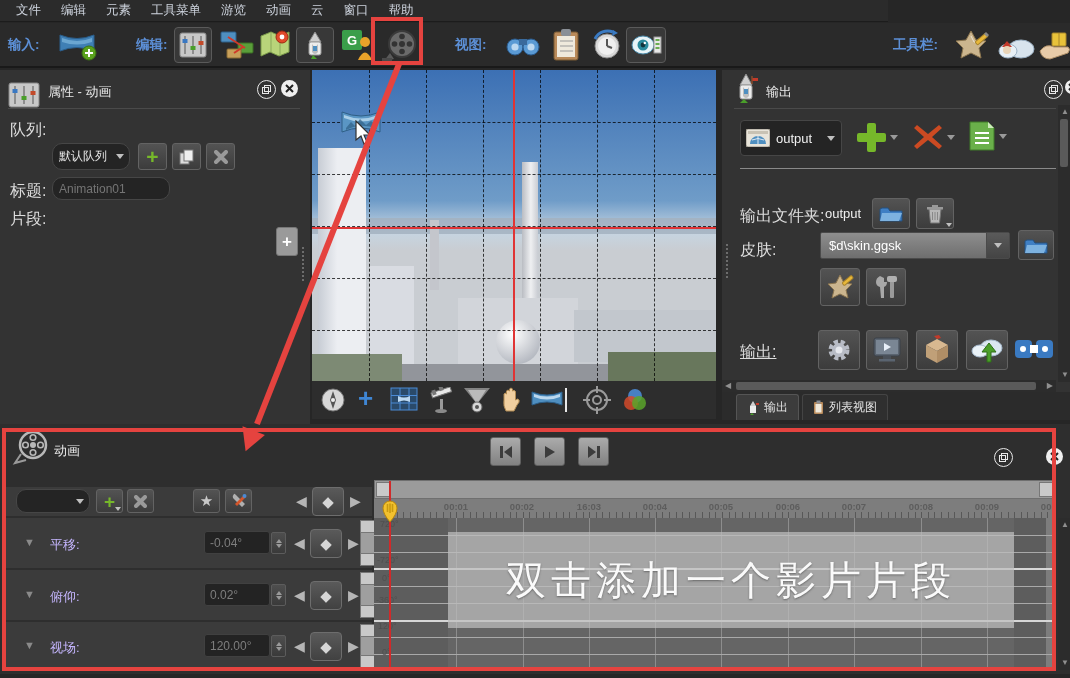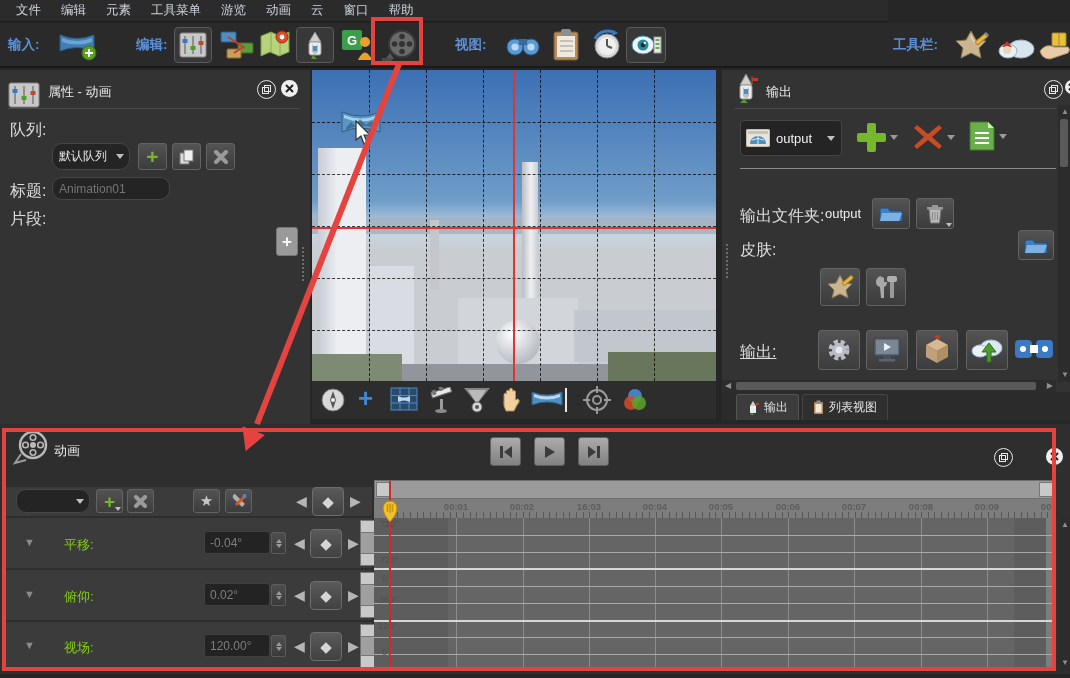--- a/index.html
+++ b/index.html
@@ -22,21 +22,21 @@
   .dots{background-image:radial-gradient(#6d6d6d 1px,transparent 1.3px);background-size:4px 4px;background-position:1px 1px;}
   .ddarrow{width:0;height:0;border-left:4px solid transparent;border-right:4px solid transparent;border-top:5px solid #c0c0c0;}
   
   .thc{background:#3e3e3e;border:1px solid #9a9a9a;color:#f0f0f0;font-size:12px;font-weight:bold;text-align:center;box-sizing:border-box;display:flex;align-items:center;justify-content:center;}
   .tbc{background:#717171;border:1px solid #9a9a9a;border-top:none;box-sizing:border-box;}
   
   .vline{border-left:1px dashed rgba(0,0,0,0.75);}
   .hline{border-top:1px dashed rgba(0,0,0,0.75);}
   
   .rowbg{background:#3b3b3b;}
-  .rowlab{color:#84cc16;font-size:13px;margin-left:14px;}
+  .rowlab{color:#c4b5fd;font-size:13px;}
   .colarrow{color:#8a8a8a;font-size:11px;}
   .navarr{color:#b5b5b5;font-size:14px;line-height:1;}
   .kfbtn{background:linear-gradient(#5a5a5a,#414141);border:1px solid #6d6d6d;border-radius:4px;color:#d6d6d6;display:flex;align-items:center;justify-content:center;font-size:15px;}
   .spin{background:#232323;border:1px solid #404040;border-radius:3px;color:#7e7e7e;font-size:12px;display:flex;align-items:center;box-sizing:border-box;padding:0 5px;}
   .spinner{width:13px;height:20px;background:linear-gradient(#4e4e4e,#3a3a3a);border:1px solid #5c5c5c;border-radius:2px;display:flex;flex-direction:column;align-items:center;justify-content:center;gap:1px;}
   .spinner b{width:0;height:0;border-left:3px solid transparent;border-right:3px solid transparent;}
   .up{border-bottom:4px solid #9a9a9a;} .dn{border-top:4px solid #9a9a9a;}
   .strip{background:#9f9f9f;border:1px solid #6f6f6f;box-sizing:border-box;}
   .stripcap{background:#c9c9c9;border:1px solid #777;box-sizing:border-box;}
   .tick{position:absolute;color:#5d5d5d;font-size:9.5px;transform:translateX(-50%);font-weight:bold;}
@@ -418,20 +418,26 @@
       <svg width="18" height="20">
           <path d="M3 5 L15 5 L13.5 19 L4.5 19 Z" fill="#b8b8b8" stroke="#777"></path>
           <rect x="1" y="3" width="16" height="2.5" fill="#999"></rect>
           <rect x="6" y="1" width="6" height="2.5" fill="#999"></rect>
           <path d="M6.5 8 V16 M9 8 V16 M11.5 8 V16" stroke="#888"></path>
         </svg>
       <span class="ddarrow" style="position:absolute;right:1px;bottom:1px;border-left-width:3px;border-right-width:3px;border-top-width:4px;"></span>
     </div>
 
     <span class="abs lab" style="left:18px;top:170px;">皮肤:</span>
+    <div class="abs" style="left:98px;top:162px;width:190px;height:27px;background:linear-gradient(#8e8e8e,#6e6e6e);border:1px solid #4a4a4a;border-radius:2px;display:flex;align-items:center;box-sizing:border-box;">
+      <span style="padding-left:8px;color:#fff;font-size:13px;">$d\skin.ggsk</span>
+      <span style="margin-left:auto;width:22px;height:100%;background:linear-gradient(#5a5a5a,#444);display:flex;align-items:center;justify-content:center;border-left:1px solid #4a4a4a;">
+          <span class="ddarrow"></span>
+        </span>
+    </div>
     <div class="abs btn" style="left:296px;top:160px;width:36px;height:30px;">
       <svg width="24" height="17">
           <path d="M1 4 L1 16 L23 16 L23 6 L11 6 L9 3 L3 3 Z" fill="#3f7fc4" stroke="#24507e"></path>
           <path d="M3 8 L23 8 L20 16 L1 16 Z" fill="#7db2e0"></path>
         </svg>
     </div>
     <div class="abs btn" style="left:98px;top:198px;width:40px;height:38px;">
       <svg width="30" height="28">
           <path d="M15 2 L19 10 L27 11 L21 17 L23 25 L15 21 L7 25 L9 17 L3 11 L11 10 Z" fill="#cbb58e" stroke="#8a744e"></path>
           <rect x="17" y="10" width="12" height="3.5" rx="1" transform="rotate(-40 17 10)" fill="#e8b83a" stroke="#a8822a"></rect>
@@ -691,20 +697,23 @@
       <div class="thline" style="top:119px;"></div>
         <div class="thline" style="top:136px;"></div>
       <div class="tbound" style="top:150px;"></div>
       <span class="scalelab" style="left:6px;top:1px;">720°</span>
       <span class="scalelab" style="left:3px;top:37px;">-720°</span>
       <span class="scalelab" style="left:8px;top:55px;">0°</span>
       <span class="scalelab" style="left:2px;top:77px;">-360°</span>
       <span class="scalelab" style="left:4px;top:103px;">120°</span>
       <span class="scalelab" style="left:8px;top:129px;">0°</span>
 
+      <div class="abs" style="left:74px;top:14px;width:566px;height:96px;background:rgba(190,190,190,0.72);display:flex;align-items:center;justify-content:center;">
+        <span style="font-size:40px;color:#fafafa;letter-spacing:5px;text-shadow:0 1px 2px rgba(90,90,90,0.8);">双击添加一个影片片段</span>
+      </div>
     </div>
 
     <div class="abs" style="left:389px;top:57px;width:2px;height:189px;background:#d02a2a;"></div>
     <span class="abs" style="left:381px;top:76px;">
       <svg width="18" height="23">
           <path d="M9 22 Q2 14 2 8 A7 7 0 0 1 16 8 Q16 14 9 22 Z" fill="#f2c12e" stroke="#b8860b"></path>
           <path d="M6.5 4 V12 M9 3.5 V13 M11.5 4 V12" stroke="#c89a10" stroke-width="1.6"></path>
         </svg>
     </span>
 

